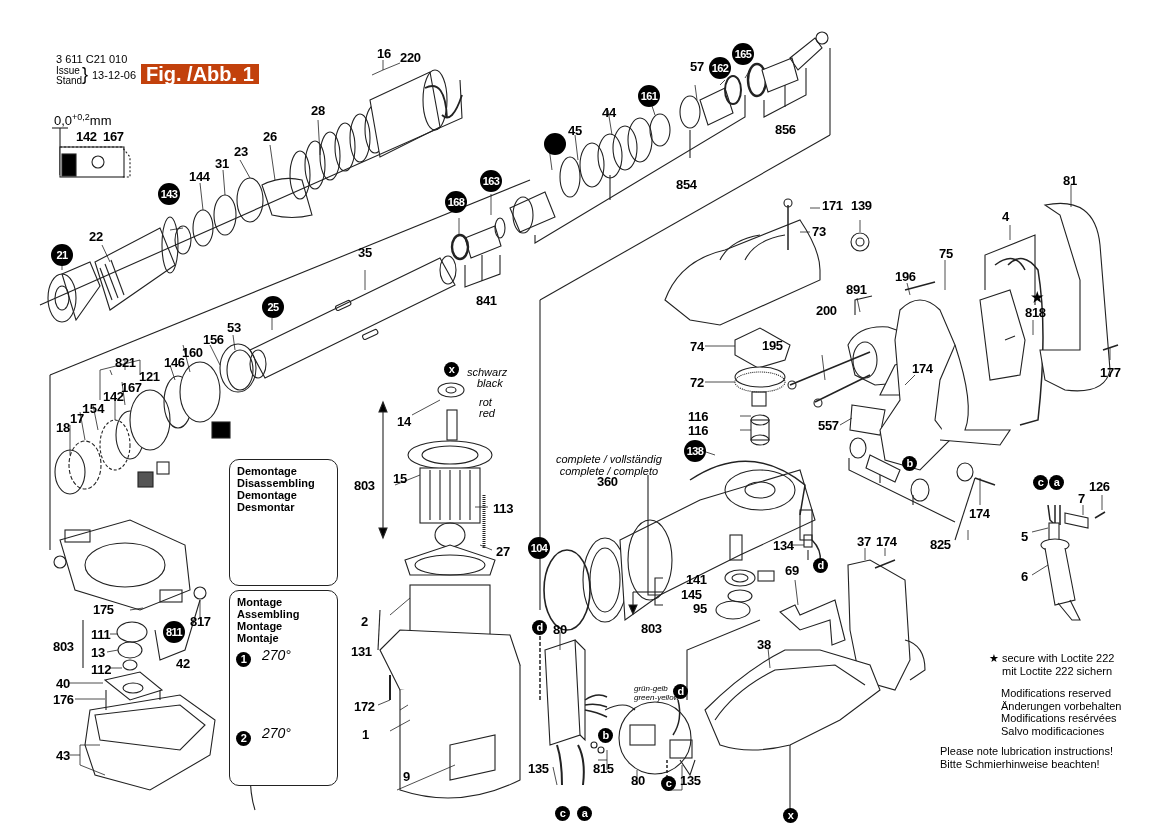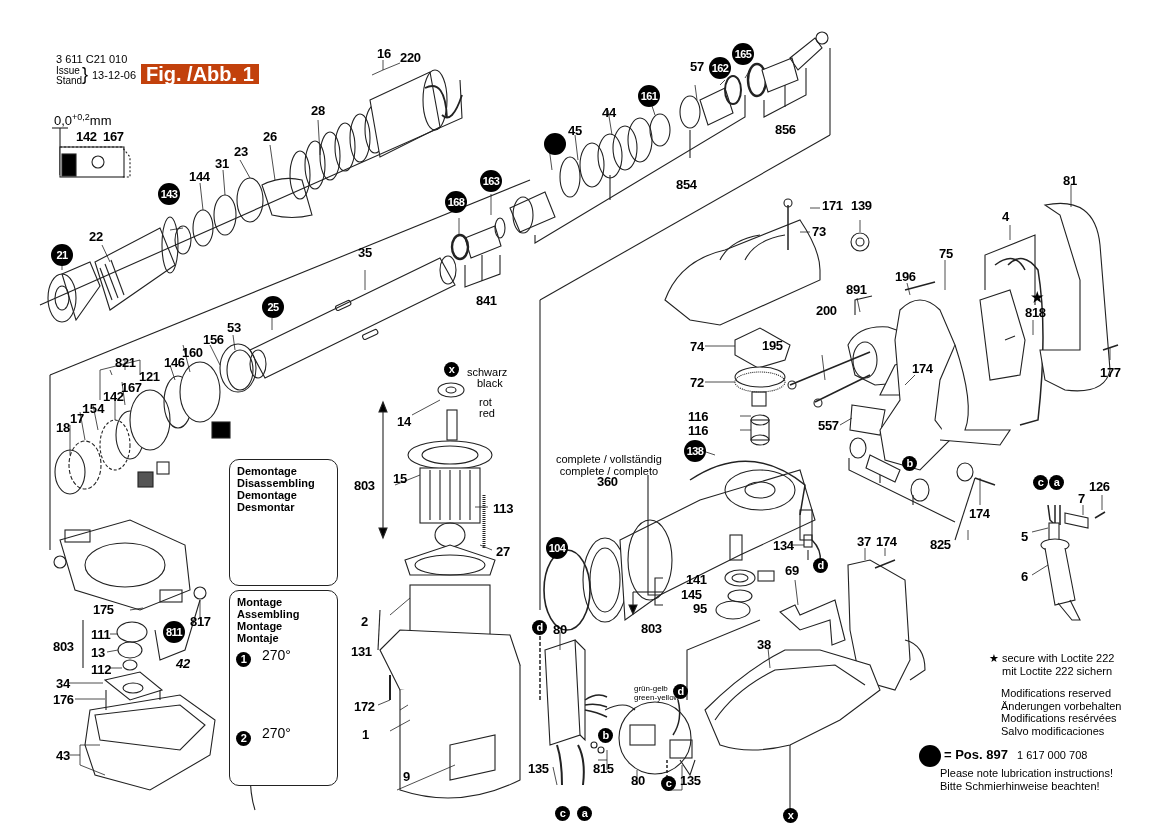--- a/index.html
+++ b/index.html
@@ -3,21 +3,21 @@
 <meta charset="utf-8">
 <style>
   html, body { margin:0; padding:0; background:#ffffff; }
   body { width:1169px; height:826px; position:relative; overflow:hidden;
          font-family:"Liberation Sans", sans-serif; color:#000; }
   #canvas { position:absolute; left:0; top:0; width:1169px; height:826px; }
   .lbl { position:absolute; font-weight:bold; font-size:13px; line-height:13px; white-space:nowrap; letter-spacing:-0.3px; }
   .bub { position:absolute; width:22px; height:22px; border-radius:50%; background:#000; color:#fff;
          font-weight:bold; font-size:11px; line-height:22px; text-align:center; letter-spacing:-0.6px; }
   .bub.small { width:15px; height:15px; line-height:15px; font-size:11px; }
-  .note { position:absolute; font-size:11px; line-height:12px; white-space:nowrap; }
+  .note { position:absolute; font-size:11px; line-height:12px; white-space:nowrap;font-style:italic; }
   .box { position:absolute; border:1.4px solid #222; border-radius:10px; background:#fff; }
   .box-title { font-weight:bold; font-size:11px; line-height:12px; padding:5px 0 0 7px; }
   .fig { position:absolute; left:141px; top:64px; background:#c2410c; color:#fff; font-weight:bold;
          font-size:20px; line-height:20px; padding:0 5px; }
   .hdr { position:absolute; font-size:11px; line-height:12px; white-space:nowrap; }
   .footer { position:absolute; font-size:11px; line-height:12.5px; white-space:nowrap; }
   .footer b { font-size:13px; }
   .dot-big { display:inline-block; width:22px; height:22px; border-radius:50%; background:#000; vertical-align:middle; margin-right:3px; }
 </style>
 </head>
@@ -477,22 +477,22 @@
 <div class="lbl" style="left:354px;top:700px;">172</div>
 <div class="lbl" style="left:362px;top:728px;">1</div>
 <div class="lbl" style="left:403px;top:770px;">9</div>
 
 <div class="lbl" style="left:93px;top:603px;">175</div>
 <div class="lbl" style="left:53px;top:640px;">803</div>
 <div class="lbl" style="left:91px;top:628px;">111</div>
 <div class="lbl" style="left:91px;top:646px;">13</div>
 <div class="lbl" style="left:91px;top:663px;">112</div>
 <div class="lbl" style="left:190px;top:615px;">817</div>
-<div class="lbl" style="left:176px;top:657px;font-style:italic;">42</div>
-<div class="lbl" style="left:56px;top:677px;">34</div>
+<div class="lbl" style="left:176px;top:657px;">42</div>
+<div class="lbl" style="left:56px;top:677px;">40</div>
 <div class="lbl" style="left:53px;top:693px;">176</div>
 <div class="lbl" style="left:56px;top:749px;">43</div>
 
 <div class="lbl" style="left:822px;top:199px;">171</div>
 <div class="lbl" style="left:812px;top:225px;">73</div>
 <div class="lbl" style="left:851px;top:199px;">139</div>
 <div class="lbl" style="left:690px;top:340px;">74</div>
 <div class="lbl" style="left:690px;top:376px;">72</div>
 <div class="lbl" style="left:688px;top:410px;">116</div>
 <div class="lbl" style="left:688px;top:424px;">116</div>
@@ -535,21 +535,21 @@
 <div class="bub" style="left:158px;top:183px;">143</div>
 <div class="bub" style="left:445px;top:191px;">168</div>
 <div class="bub" style="left:480px;top:170px;">163</div>
 <div class="bub" style="left:638px;top:85px;">161</div>
 <div class="bub" style="left:709px;top:57px;">162</div>
 <div class="bub" style="left:732px;top:43px;">165</div>
 <div class="bub" style="left:544px;top:133px;"></div>
 <div class="bub" style="left:262px;top:296px;">25</div>
 <div class="bub" style="left:163px;top:621px;">811</div>
 <div class="bub" style="left:684px;top:440px;">138</div>
-<div class="bub" style="left:546px;top:537px;">104</div>
+<div class="bub" style="left:528px;top:537px;">104</div>
 
 <div class="bub small" style="left:444px;top:362px;">x</div>
 <div class="bub small" style="left:783px;top:808px;">x</div>
 <div class="bub small" style="left:577px;top:806px;">a</div>
 <div class="bub small" style="left:1049px;top:475px;">a</div>
 <div class="bub small" style="left:598px;top:728px;">b</div>
 <div class="bub small" style="left:902px;top:456px;">b</div>
 <div class="bub small" style="left:555px;top:806px;">c</div>
 <div class="bub small" style="left:661px;top:776px;">c</div>
 <div class="bub small" style="left:1033px;top:475px;">c</div>
@@ -601,19 +601,15 @@
   <div><span>★</span> <span>secure with Loctite 222</span></div>
   <div style="padding-left:13px">mit Loctite 222 sichern</div>
 </div>
 <div class="footer" style="left:1001px;top:687px;">
   <div>Modifications reserved</div>
   <div>Änderungen vorbehalten</div>
   <div>Modifications resérvées</div>
   <div>Salvo modificaciones</div>
 </div>
 <div class="footer" style="left:919px;top:745px;">
-  <div>
-    <span class="dot-big"></span><b>= Pos. 897</b>
-    <span style="margin-left:6px">1 617 000 708</span>
-  </div>
   <div style="padding-left:21px">Please note lubrication instructions!</div>
   <div style="padding-left:21px">Bitte Schmierhinweise beachten!</div>
 </div>
 
 </body></html>

